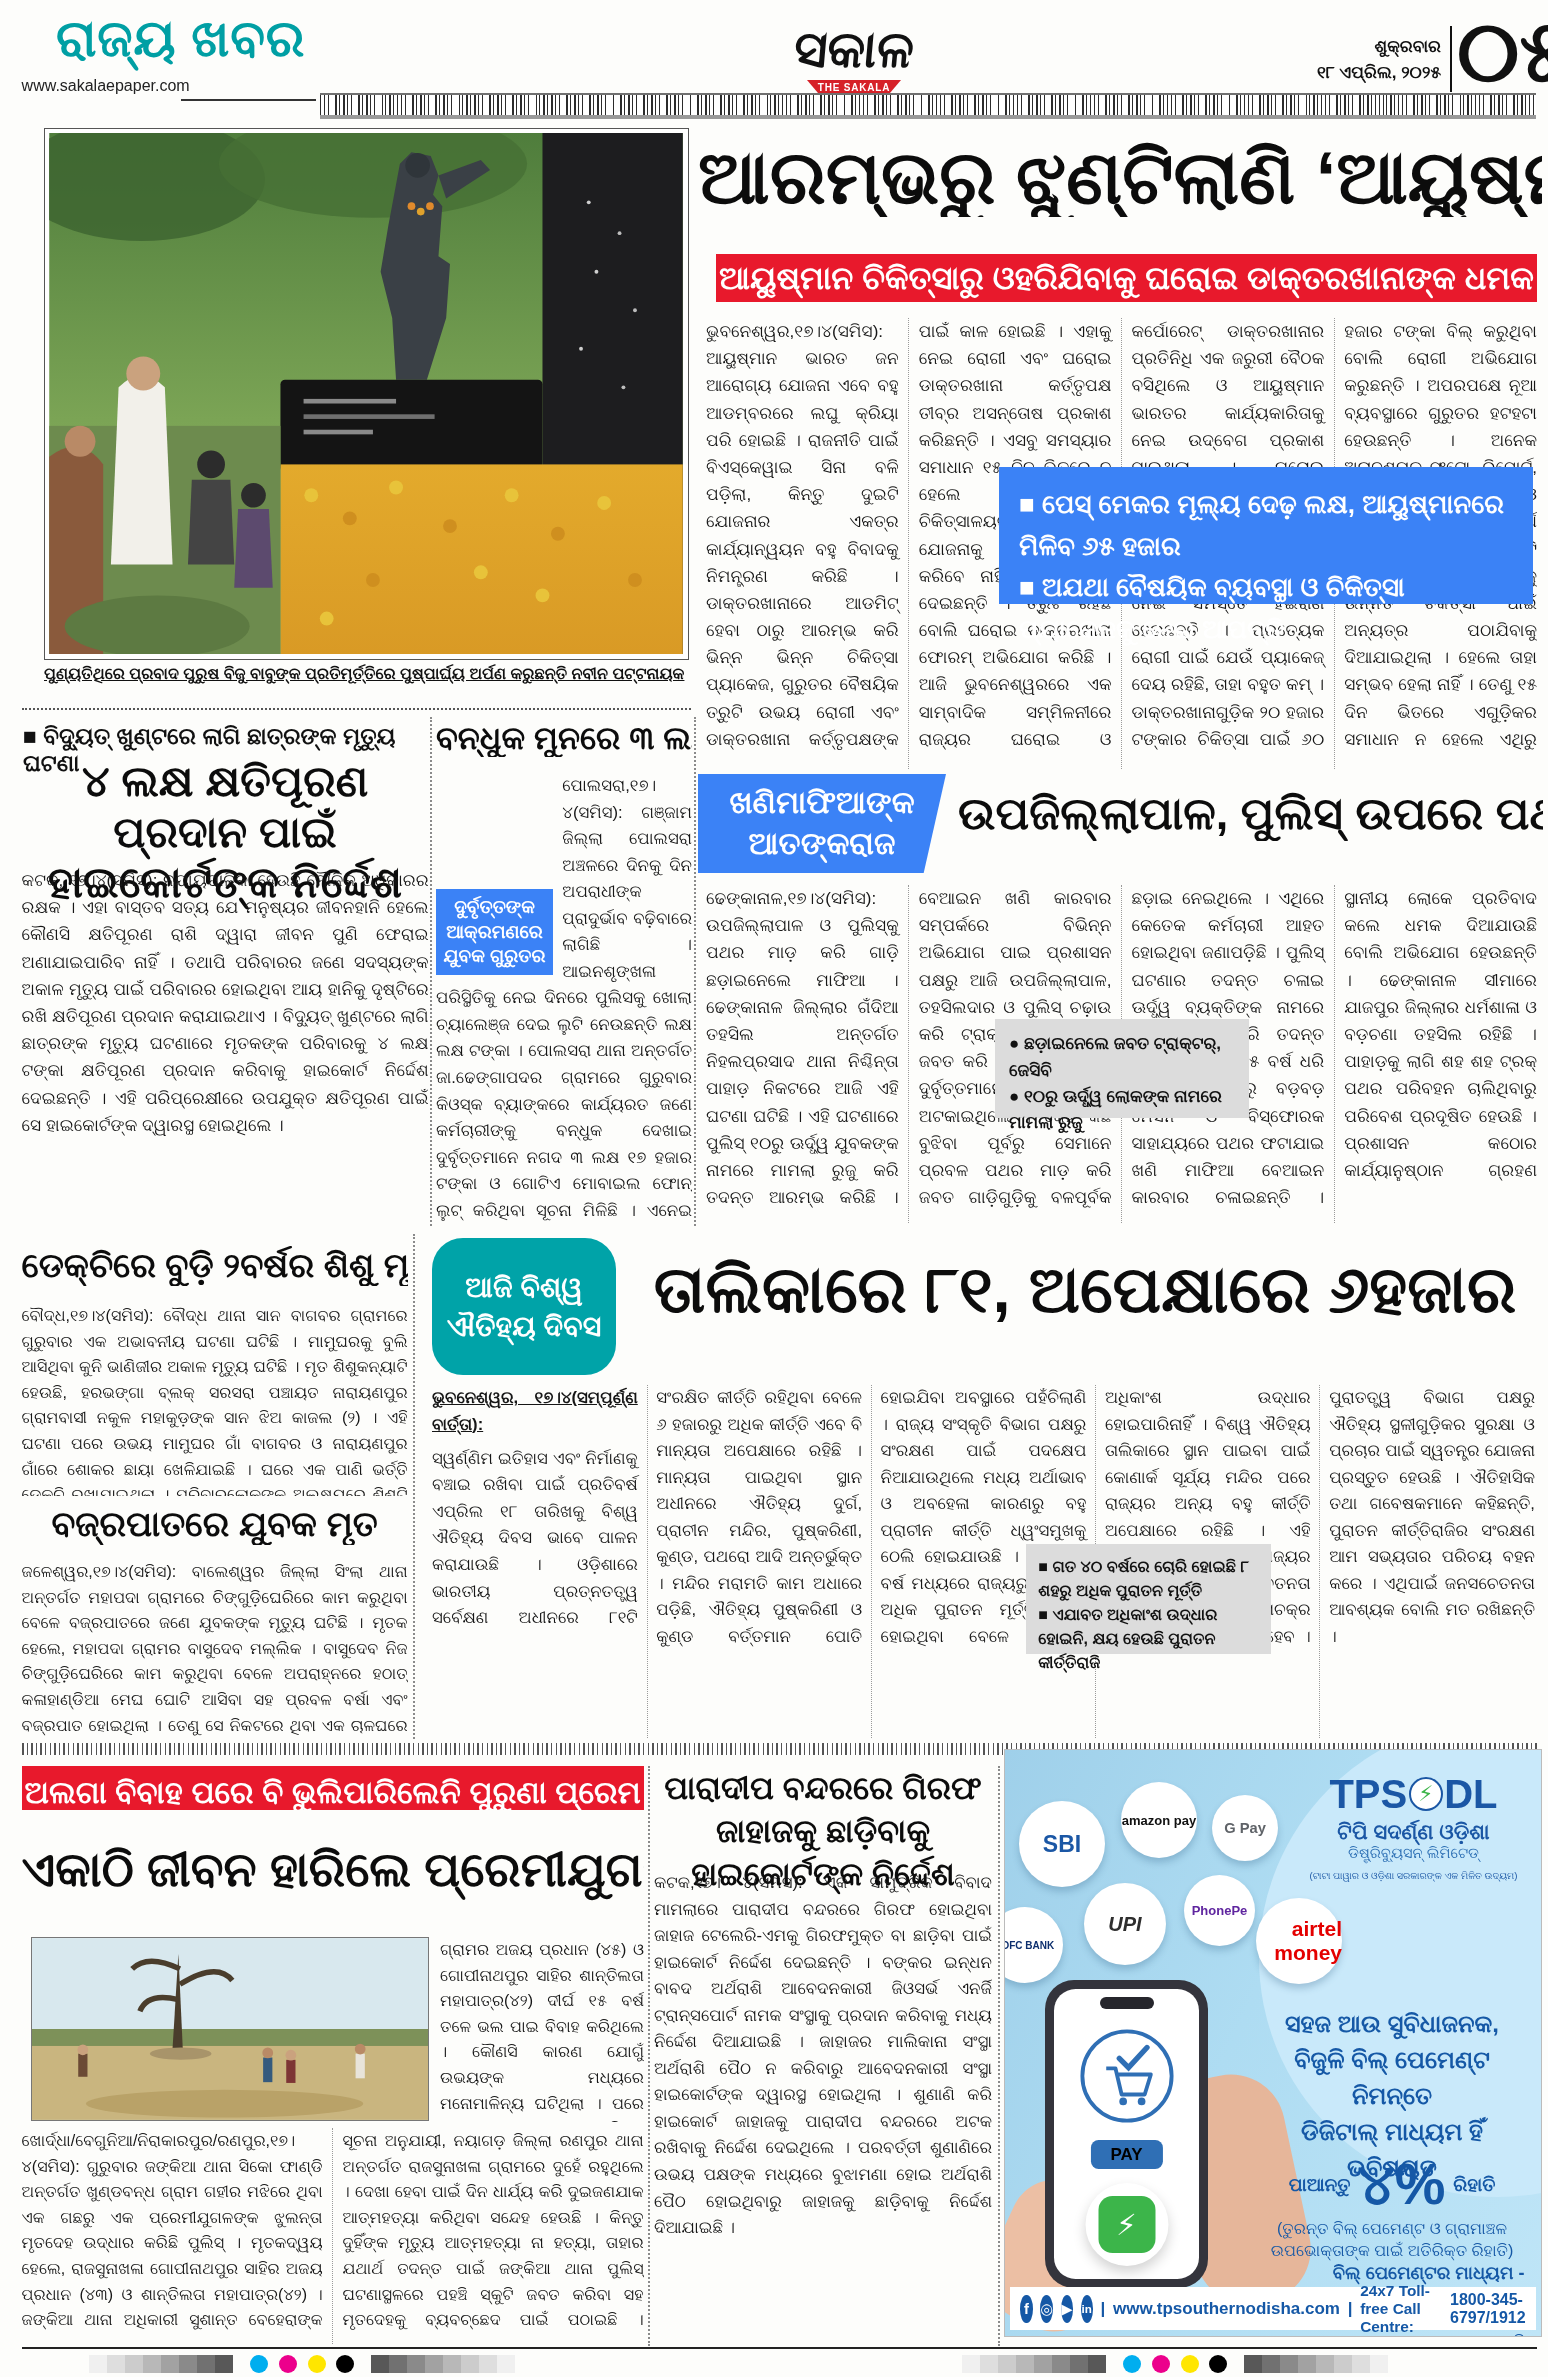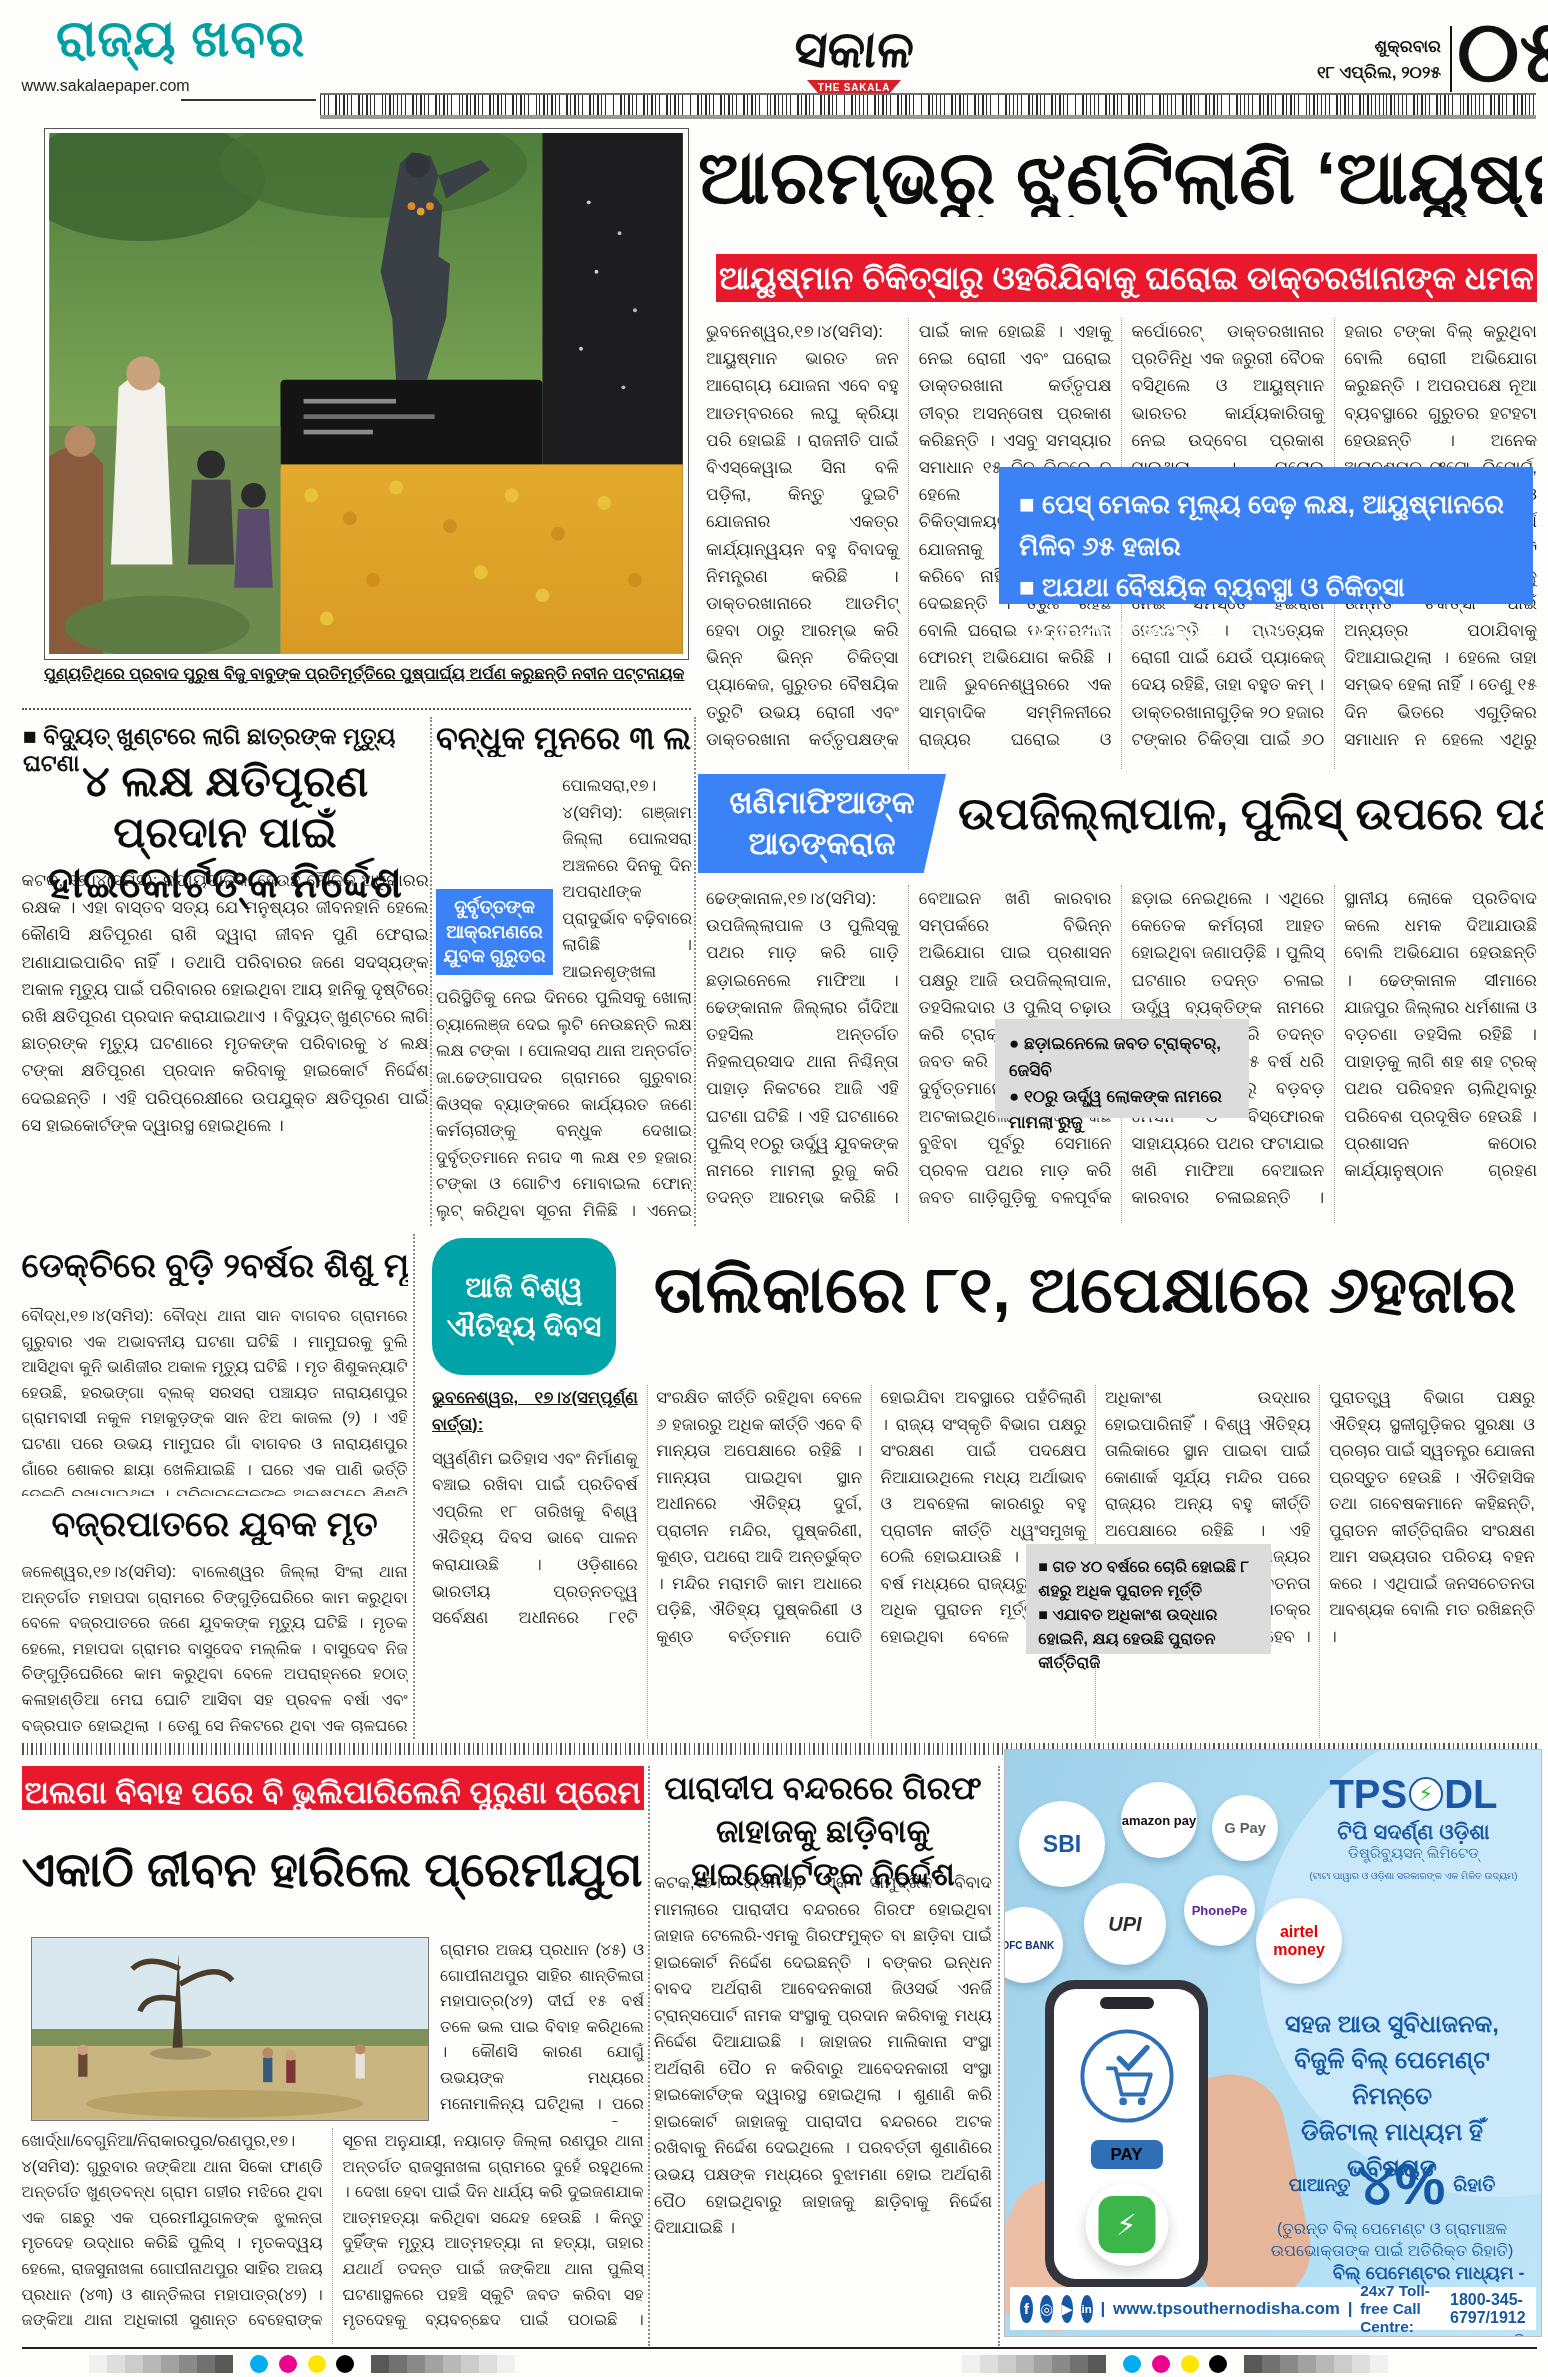--- a/index.html
+++ b/index.html
@@ -209,21 +209,21 @@
       </div>
     <div class="circle abs" style="left:-18.5px;top:157px;width:76px;height:76px;color:#0d2f6e;font-size:10px;">
         <span>HDFC BANK</span>
       </div>
     <div class="circle abs" style="left:79px;top:133px;width:82px;height:82px;color:#2e2e2e;font-size:20px;font-style:italic;">
         <span>UPI</span>
       </div>
     <div class="circle abs" style="left:179px;top:125px;width:71px;height:71px;color:#5f259f;font-size:13px;">
         <span>PhonePe</span>
       </div>
-    <div class="circle abs" style="left:251px;top:148px;width:86px;height:86px;color:#e40000;font-size:16px;">
+    <div class="circle abs" style="left:251px;top:148px;width:86px;height:86px;color:#e40000;font-size:21px;text-align:right;">
         <span>airtel money</span>
       </div>
 
     <div class="abs" style="left:293px;top:21.6px;width:231px;text-align:center;">
       <div style="font-size:40px;font-weight:800;color:#1b57a5;display:flex;align-items:center;justify-content:center;gap:1.5px;">
         <span>TPS</span>
           <span style="display:inline-flex;width:34px;height:34px;border-radius:50%;background:#fff;border:2.3px solid #1b57a5;color:#3cb54a;font-size:21.6px;align-items:center;justify-content:center;">⚡</span>
           <span>DL</span>
       </div>
       <div style="font-size:21px;font-weight:800;color:#1b57a5;margin-top:3.1px;">ଟିପି ସଦର୍ଣ୍ଣ ଓଡ଼ିଶା</div>

